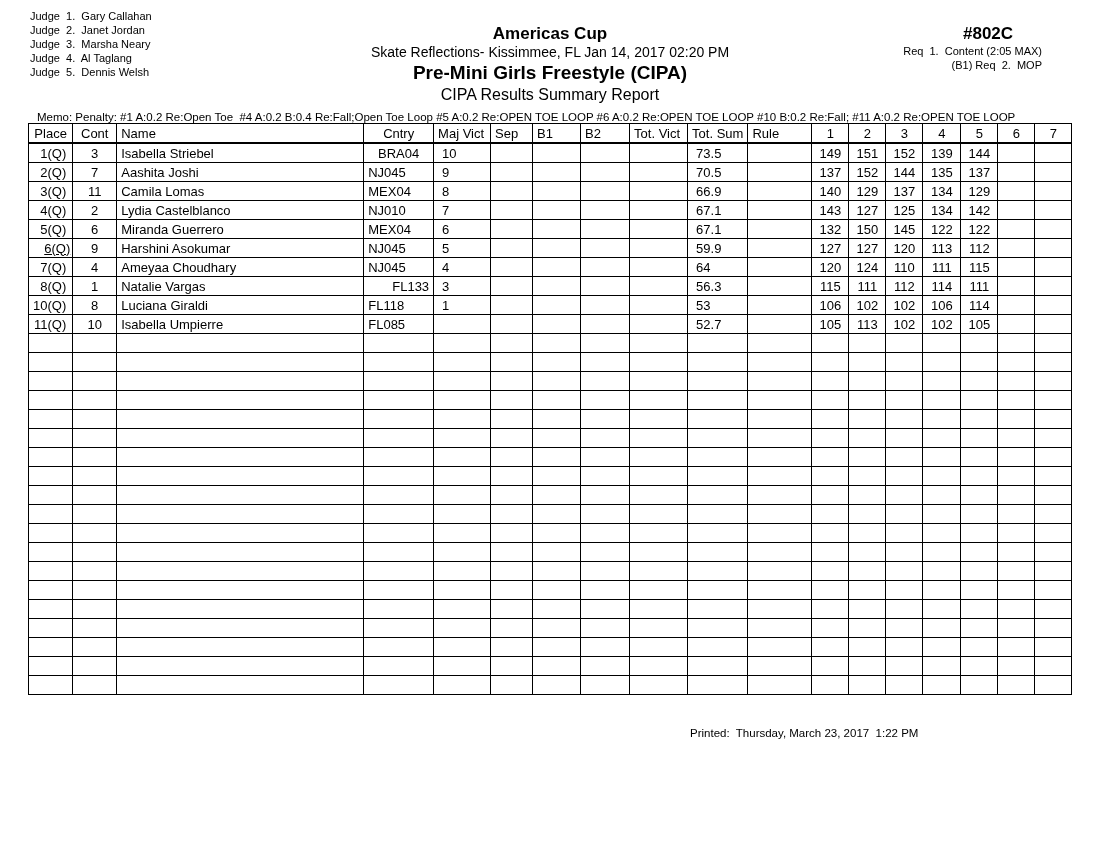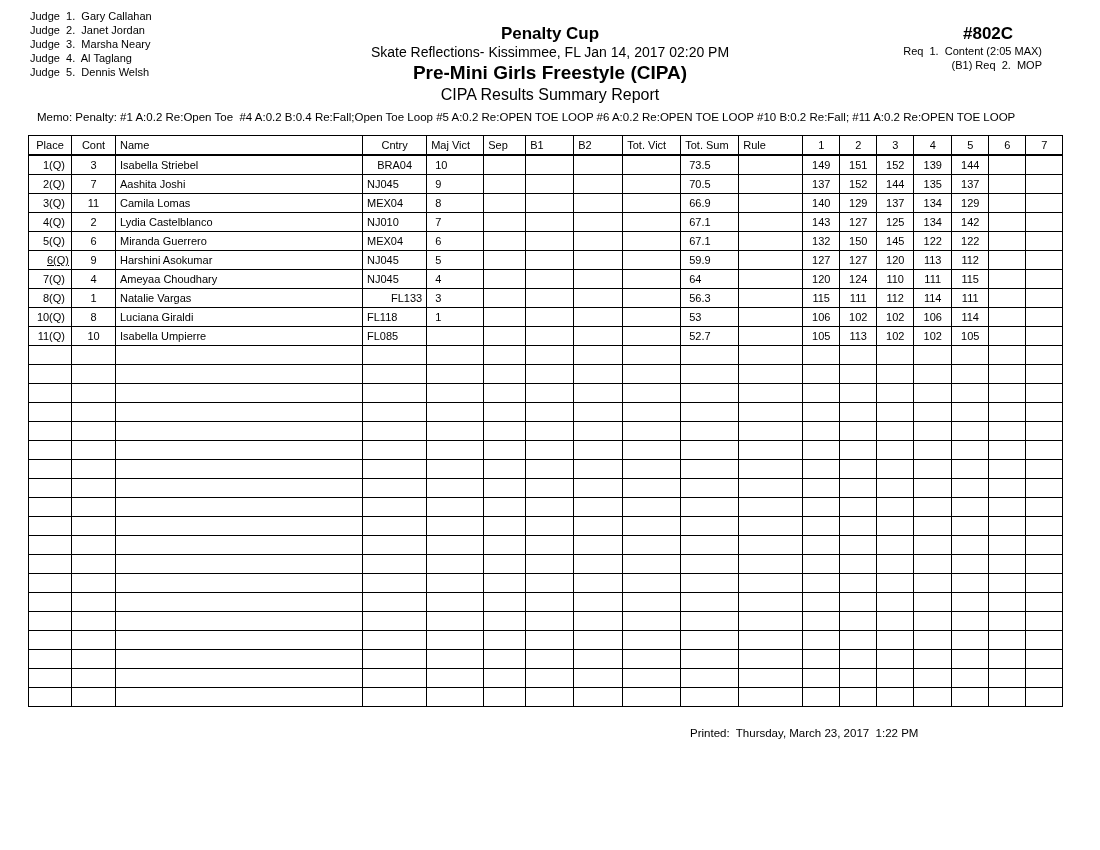--- a/index.html
+++ b/index.html
@@ -26,23 +26,23 @@
     .reqs {
       position: absolute; right: 58px; top: 44px; text-align: right;
       font-size: 11px; line-height: 14px;
     }
     .reqs .r { white-space: pre; }
     .memo {
       position: absolute; left: 37px; top: 111px;
       font-size: 11.5px; white-space: pre;
     }
     table.results {
-      position: absolute; left: 28px; top: 135px;
+      position: absolute; left: 28px; top: 123px;
       border-collapse: collapse; table-layout: fixed;
-      font-size: 11px;
+      font-size: 13px;
     }
     table.results td, table.results th {
       border: 1px solid #000; height: 18px; padding: 0 4px;
       font-weight: normal; white-space: nowrap; overflow: hidden;
     }
     table.results th { border-bottom: 2px solid #000; text-align: left; }
     table.results th.c, table.results td.c { text-align: center; }
     table.results td.l { text-align: left; }
     table.results td.r { text-align: right; }
     table.results { border: 1px solid #000; }
@@ -55,21 +55,21 @@
 
 <div class="judges">
   <div class="j">Judge  1.  Gary Callahan</div>
   <div class="j">Judge  2.  Janet Jordan</div>
   <div class="j">Judge  3.  Marsha Neary</div>
   <div class="j">Judge  4.  Al Taglang</div>
   <div class="j">Judge  5.  Dennis Welsh</div>
 </div>
 
 <div class="center-block">
-  <div class="event-title">Penalty Cup</div>
+  <div class="event-title">Americas Cup</div>
   <div class="venue">Skate Reflections- Kissimmee, FL  Jan 14, 2017  02:20 PM</div>
   <div class="category">Pre-Mini Girls Freestyle (CIPA)</div>
   <div class="report-title">CIPA Results Summary Report</div>
 </div>
 
 <div class="event-number">#802C</div>
 
 <div class="reqs">
   <div class="r">Req  1.  Content (2:05 MAX)</div>
   <div class="r">(B1) Req  2.  MOP</div>

